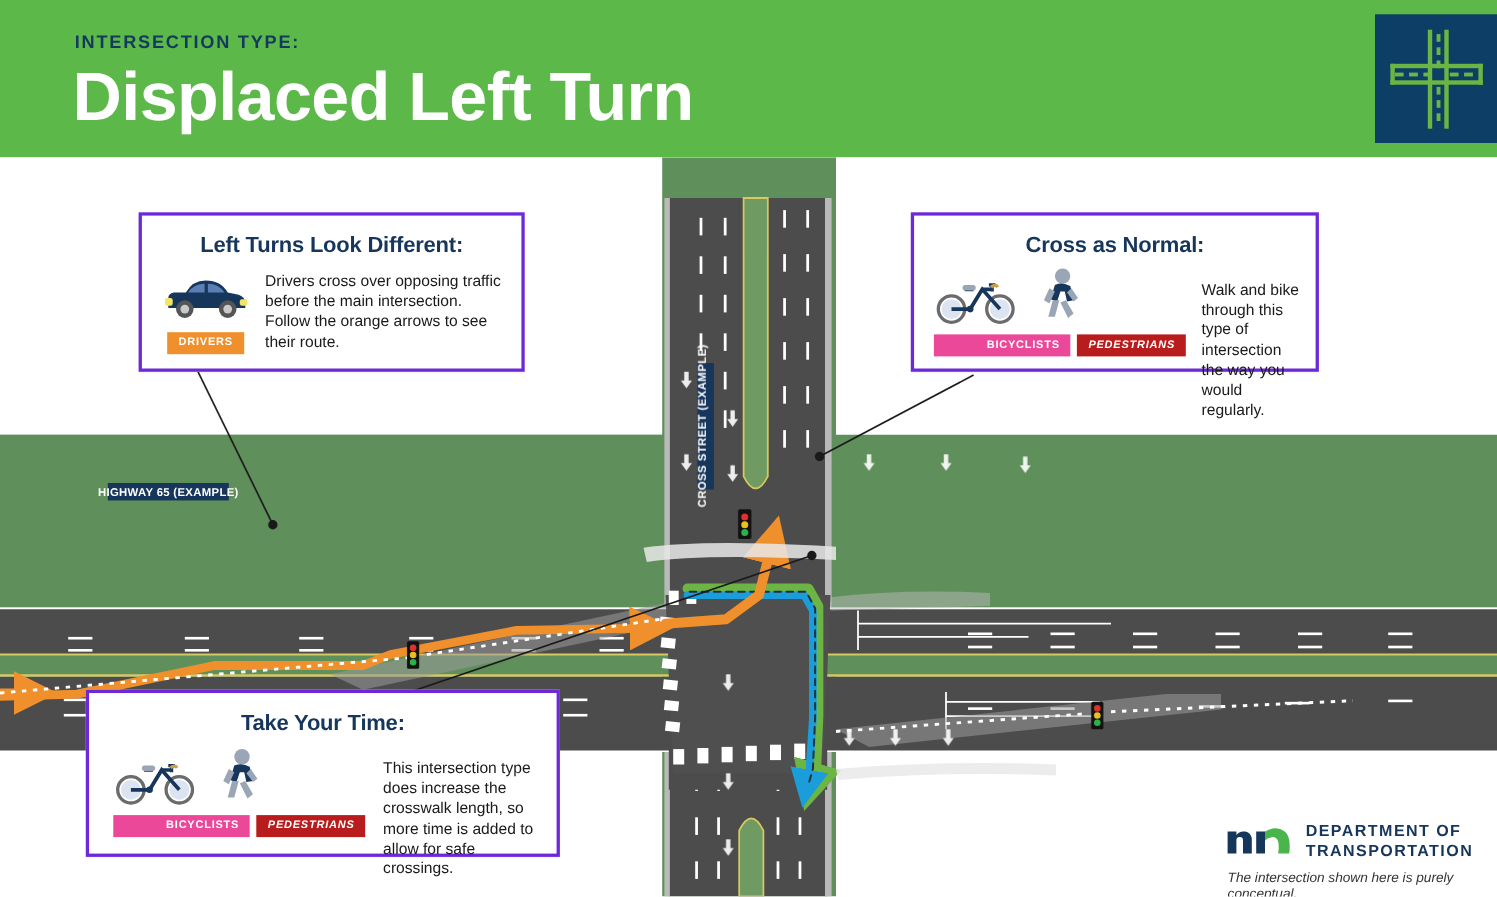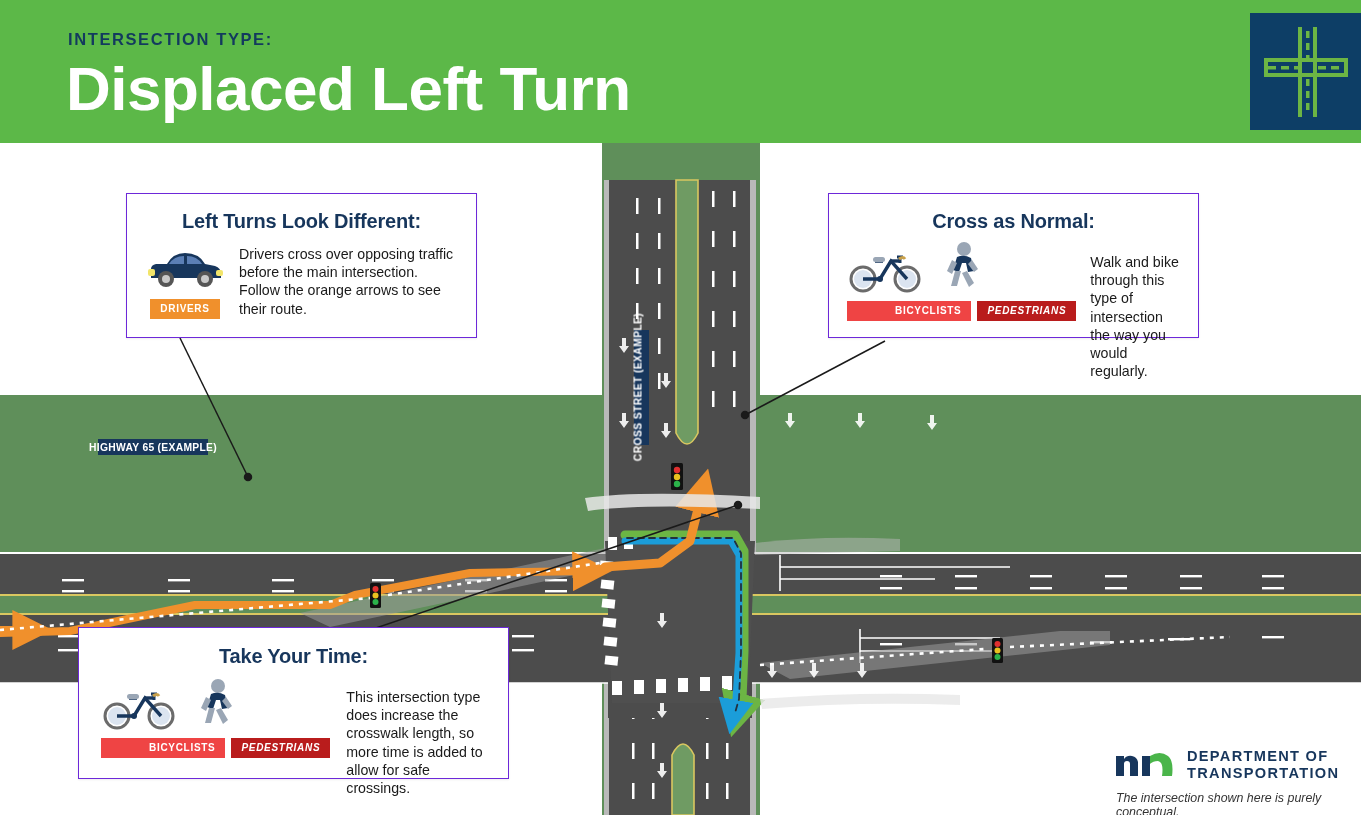--- a/index.html
+++ b/index.html
@@ -31,38 +31,38 @@
     background: #0d3e66;
   }
 
   
   #map { position: absolute; left: 0; top: 143px; width: 1361px; height: 672px; }
   #map svg { display: block; }
 
   
   .card {
     position: absolute; background: #ffffff;
-    border: 1px solid #6d28d9;
+    border: 3px solid #6d28d9;
     box-shadow: 0 1px 2px rgba(0,0,0,.07);
   }
   .card-title {
     text-align: center; color: #17365c; font-weight: bold;
     font-size: 20px; letter-spacing: -0.2px;
   }
   .card-body { display: flex; align-items: flex-start; }
   .icon-col { display: flex; flex-direction: column; align-items: center; }
   .icon-row { display: flex; align-items: flex-end; gap: 10px; }
   .badge-row { display: flex; gap: 6px; margin-top: 4px; }
   .badge {
     color: #fff; font-weight: bold; font-size: 10px;
     letter-spacing: 0.7px; 
     padding: 4px 10px 4px; line-height: 1.15;
   }
   .badge.drivers   { background: #f0902c; }
-  .badge.bikes     { background: #ef4444; padding-left: 48px; }
+  .badge.bikes     { background: #ec4899; padding-left: 48px; }
   .badge.peds      { background: #b91c1c; font-style: italic; }
   .card-text {
     color: #1a1a1a; font-size: 14.2px; line-height: 1.28;
   }
 
   #card-left   { left: 126px; top: 193px;  width: 351px; height: 145px; }
   #card-right  { left: 828px; top: 193px;  width: 371px; height: 145px; }
   #card-bottom { left: 78px;  top: 627px;  width: 431px; height: 152px; }
 
   #card-left .card-title   { margin-top: 16px; }

